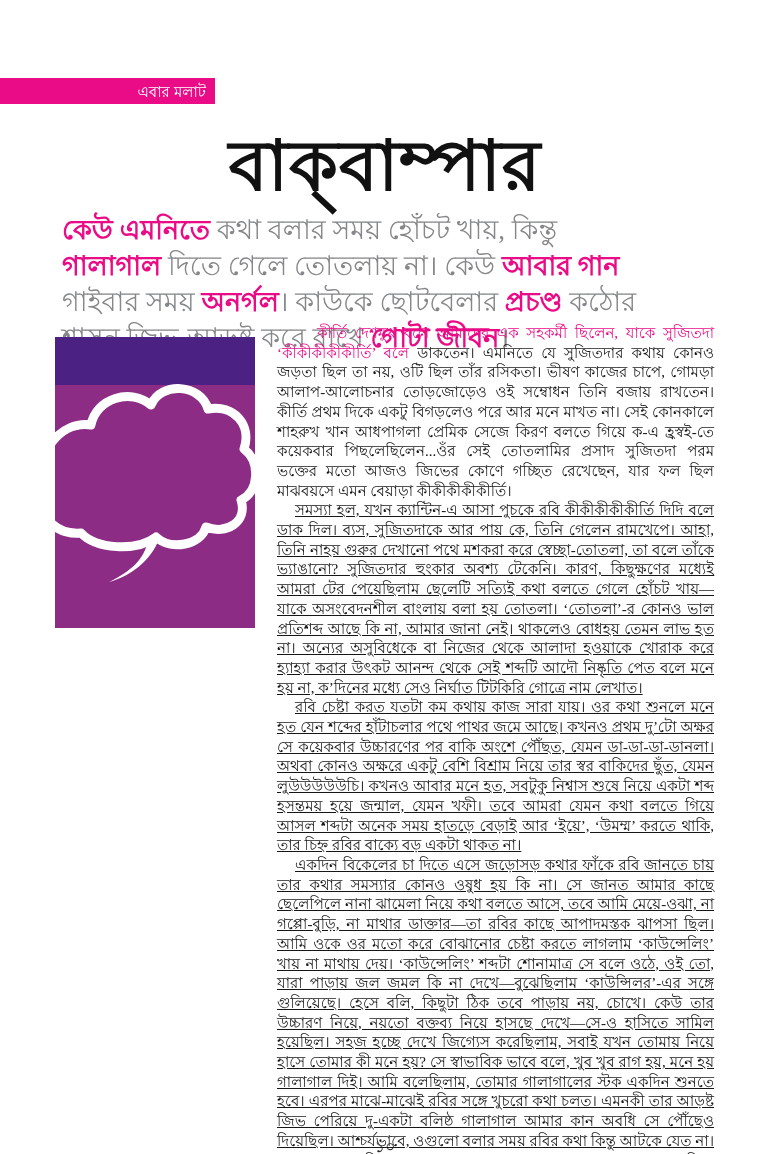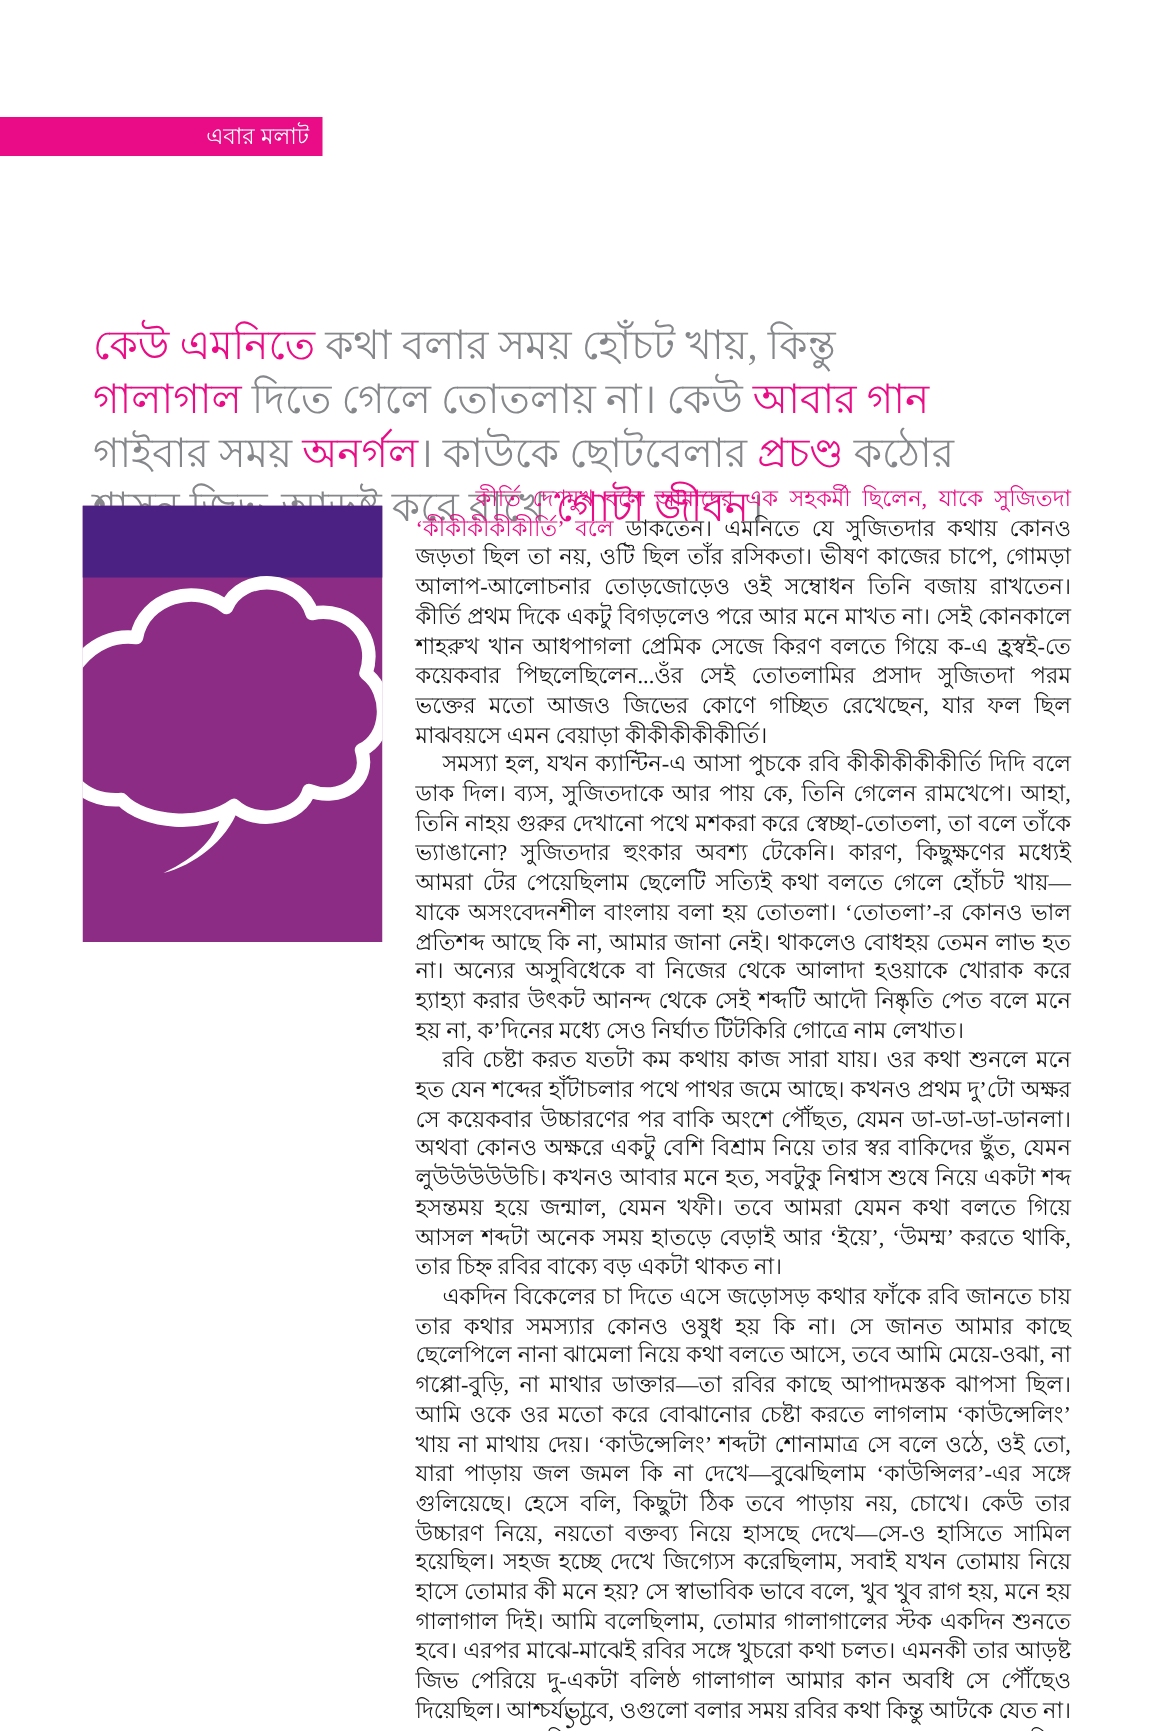--- a/index.html
+++ b/index.html
@@ -34,52 +34,53 @@
     margin:0;text-align:center;
     font-size:70px;font-weight:bold;color:#111111;
     letter-spacing:1px;
   }
   
   .standfirst{
     position:absolute;left:62px;top:212px;width:588px;
     margin:0;
     font-size:27px;line-height:36px;color:#85878a;
   }
-  .standfirst .hl{color:var(--accent);font-weight:normal;}
+  .standfirst .hl{color:var(--accent);font-weight:bold;}
   
   .illustration{
     position:absolute;left:55px;top:337px;
     width:200px;height:291px;
   }
   .illustration svg{display:block;}
   
   .article{
     position:absolute;left:277px;top:324px;width:437px;
     font-size:15px;line-height:19.7px;color:#161616;
     text-align:justify;
   }
   .article p{margin:0;}
-  .article p.indent{text-indent:18px;}
+  .article p.indent{text-indent:18px;text-decoration:underline;}
   .article .lead{color:var(--accent);margin-left:40px;}
   
   .folio{
     position:absolute;left:0;top:1098px;width:770px;
     text-align:center;font-size:16px;color:#222222;margin-top:36px;
   }
 </style>
 </head>
 <body>
 
 <div class="page" style="--accent: #e90c86;">
 
   <div class="kicker-bar">
     <span>এবার মলাট</span>
   </div>
 
 
+  <h1 class="title">বাক্‌বাম্পার</h1>
 
   <p class="standfirst"><span class="hl">কেউ এমনিতে </span><span>কথা বলার সময় হোঁচট খায়, কিন্তু </span><span class="hl">গালাগাল </span><span>দিতে গেলে তোতলায় না। কেউ </span><span class="hl">আবার গান </span><span>গাইবার সময় </span><span class="hl">অনর্গল</span><span>। কাউকে ছোটবেলার </span><span class="hl">প্রচণ্ড </span><span>কঠোর শাসন জিভ-আড়ষ্ট করে রাখে </span><span class="hl">গোটা জীবন</span><span>।</span></p>
 
   <div class="illustration">
     <svg width="200" height="291" viewBox="0 0 200 291">
       <rect x="0" y="0" width="200" height="291" fill="#8d2c85"></rect>
       <rect x="0" y="0" width="200" height="48" fill="#4b2183"></rect>
       <path d="M -15 150
                C -18 113, 6 84, 36 88
                C 41 61, 76 51, 96 68

